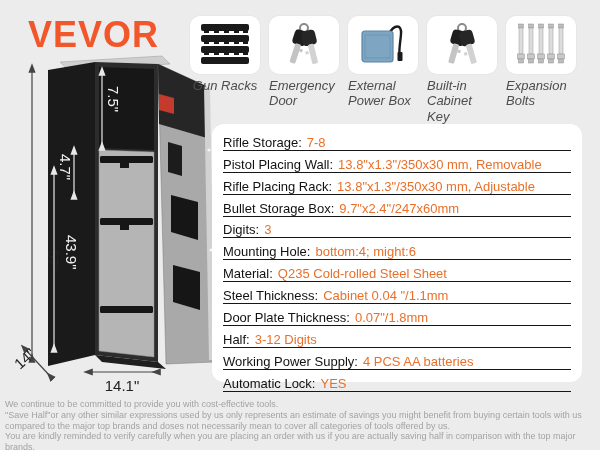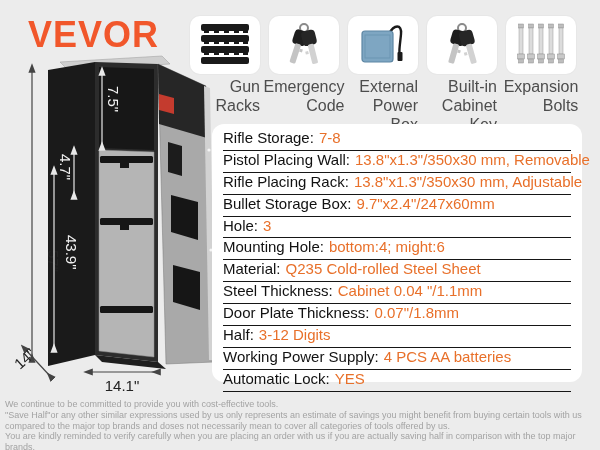--- a/index.html
+++ b/index.html
@@ -21,33 +21,34 @@
     position:absolute;left:190px;top:16px;width:392px;
     display:flex;gap:9px;
   }
   .tile{width:70px;display:flex;flex-direction:column;align-items:center;}
   .tile-box{
     width:70px;height:58px;background:#ffffff;border-radius:10px;
     display:flex;align-items:center;justify-content:center;
     box-shadow:0 0 0 1px rgba(0,0,0,0.02);
   }
   .tile-label{
-    margin-top:4px;font-size:16px;line-height:1.18;color:#4d4d4d;
-    text-align:right;
+    margin-top:4px;font-size:13px;line-height:1.18;color:#4d4d4d;
+    text-align:left;
+    font-style:italic;
   }
   
   .spec-table{
     position:absolute;left:212px;top:124px;width:370px;height:258px;
     background:#ffffff;border-radius:12px;
     padding:5px 11px 0 11px;box-sizing:border-box;
   }
   .spec-row{
-    display:flex;align-items:flex-start;height:20.9px;
+    display:flex;align-items:flex-end;height:20.9px;
     border-bottom:1px solid #161616;
-    font-size:15px;color:#111;white-space:nowrap;
+    font-size:13px;color:#111;white-space:nowrap;
   }
   .spec-value{
     color:var(--value-color,#e8702a);font-weight:normal;margin-left:5px;
   }
   
   .footer{
     position:absolute;left:5px;top:399px;width:592px;
     font-size:9px;line-height:10.8px;color:#a3a3a3;
   }
   
@@ -157,21 +158,21 @@
           <rect x="19" y="22" width="6" height="20" rx="1.5" fill="#c4c4c4"></rect>
           <rect x="25" y="26" width="3" height="3" fill="#c4c4c4"></rect>
         </g>
         <g transform="rotate(-14 34 20)">
           <rect x="26" y="8" width="14" height="15" rx="4" fill="#262626"></rect>
           <rect x="30" y="22" width="6" height="20" rx="1.5" fill="#d2d2d2"></rect>
           <rect x="26" y="28" width="3" height="3" fill="#d2d2d2"></rect>
         </g>
       </svg>
     </div>
-    <div class="tile-label">Emergency Code</div>
+    <div class="tile-label">Emergency Door</div>
   </div>
 
   <div class="tile">
     <div class="tile-box">
       <svg width="54" height="46" viewBox="0 0 54 46">
         <path d="M33,12 C38,2 46,2 45,12 C44.5,19 43,26 43.5,31" fill="none" stroke="#1a1a1a" stroke-width="2.4" stroke-linecap="round"></path>
         <rect x="41.5" y="30" width="5" height="9" rx="1" fill="#1a1a1a"></rect>
         <rect x="6" y="9" width="31" height="31" rx="3" fill="#7ea6c2" stroke="#5d86a3" stroke-width="1.2"></rect>
         <rect x="9" y="13" width="25" height="23" fill="none" stroke="#6b95b2" stroke-width="1"></rect>
       </svg>
@@ -250,21 +251,21 @@
     </div>
   <div class="spec-row">
       <span class="spec-label">Rifle Placing Rack:</span>
       <span class="spec-value">13.8"x1.3"/350x30 mm, Adjustable</span>
     </div>
   <div class="spec-row">
       <span class="spec-label">Bullet Storage Box:</span>
       <span class="spec-value">9.7"x2.4"/247x60mm</span>
     </div>
   <div class="spec-row">
-      <span class="spec-label">Hole:</span>
+      <span class="spec-label">Digits:</span>
       <span class="spec-value">3</span>
     </div>
   <div class="spec-row">
       <span class="spec-label">Mounting Hole:</span>
       <span class="spec-value">bottom:4; might:6</span>
     </div>
   <div class="spec-row">
       <span class="spec-label">Material:</span>
       <span class="spec-value">Q235 Cold-rolled Steel Sheet</span>
     </div>

